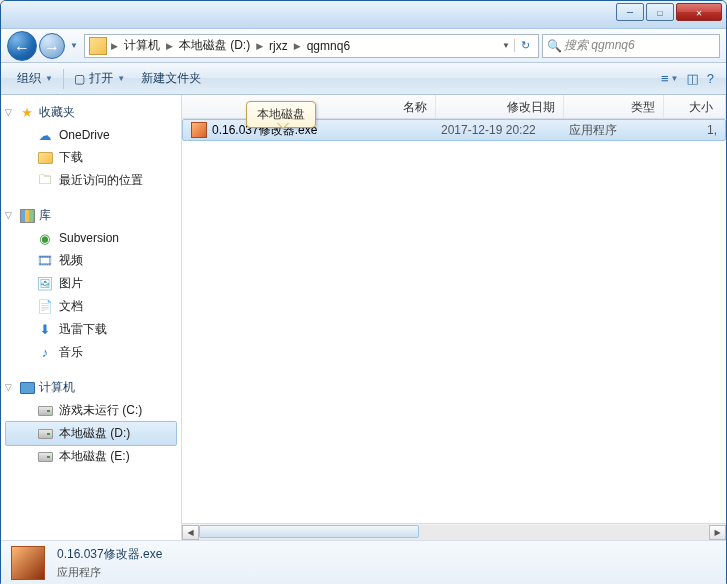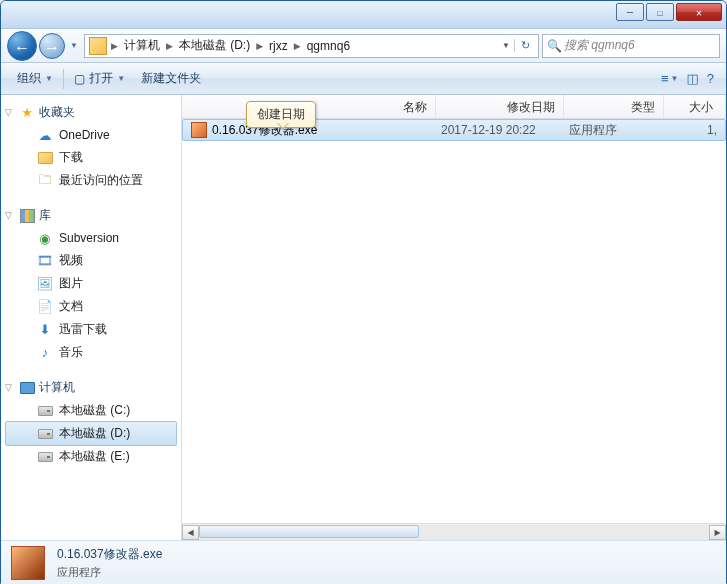--- a/index.html
+++ b/index.html
@@ -216,21 +216,21 @@
         <div class="side-head">
           <span class="side-icon">
               <span class="monitor"></span>
             </span>
           <span>计算机</span>
         </div>
         <div class="side-item">
           <span class="side-icon">
               <span class="drive c"></span>
             </span>
-          <span>本地磁盘 (C:)</span>
+          <span>游戏未运行 (C:)</span>
         </div>
         <div class="side-item selected">
           <span class="side-icon">
               <span class="drive"></span>
             </span>
           <span>本地磁盘 (D:)</span>
         </div>
         <div class="side-item">
           <span class="side-icon">
               <span class="drive"></span>
@@ -272,15 +272,15 @@
   <div class="details">
     <div class="details-icon"></div>
     <div class="details-col">
       <div class="details-title">0.16.037修改器.exe</div>
       <div class="details-sub">应用程序</div>
     </div>
     <div class="details-col">
     </div>
   </div>
 
-  <div class="tooltip">创建日期</div>
+  <div class="tooltip">本地磁盘</div>
 
 </div>
 
 </body></html>

